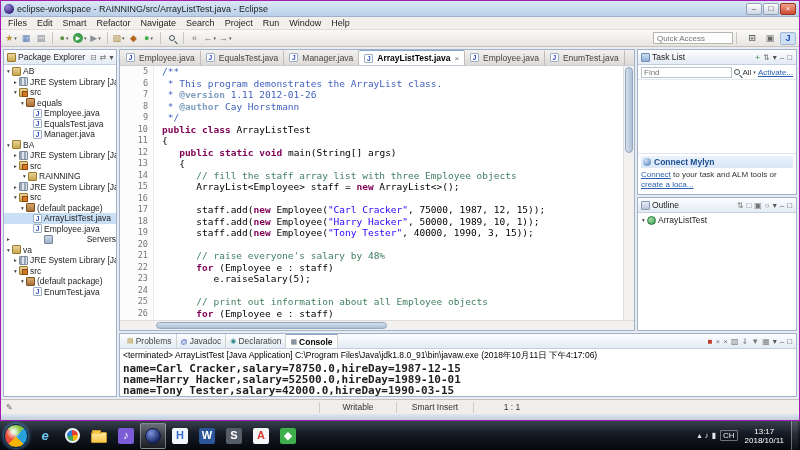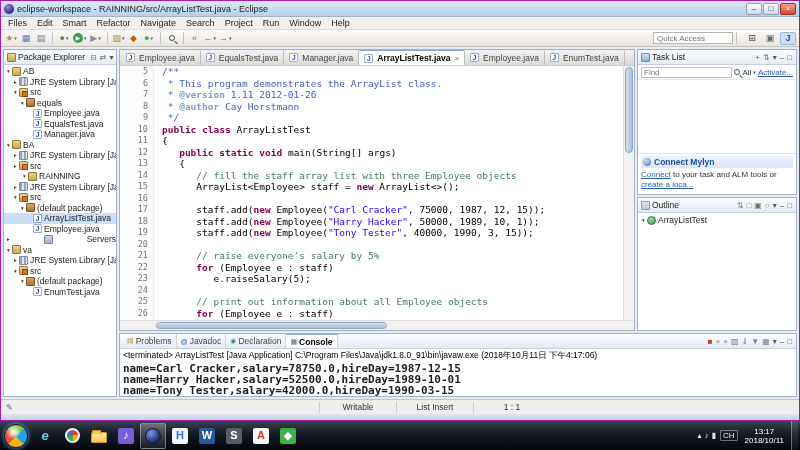--- a/index.html
+++ b/index.html
@@ -385,21 +385,21 @@
                     <div class="crow"><span class="annot"></span><span class="lnum">11</span><span class="ctext"><span class="tok-pl">{</span></span></div>
                     <div class="crow"><span class="annot"></span><span class="lnum">12</span><span class="ctext"><span class="tok-pl">   </span><span class="tok-kw">public</span><span class="tok-pl"> </span><span class="tok-kw">static</span><span class="tok-pl"> </span><span class="tok-kw">void</span><span class="tok-pl"> main(String[] args)</span></span></div>
                     <div class="crow"><span class="annot"></span><span class="lnum">13</span><span class="ctext"><span class="tok-pl">   {</span></span></div>
                     <div class="crow"><span class="annot"></span><span class="lnum">14</span><span class="ctext"><span class="tok-pl">      </span><span class="tok-com">// fill the staff array list with three Employee objects</span></span></div>
                     <div class="crow"><span class="annot"></span><span class="lnum">15</span><span class="ctext"><span class="tok-pl">      ArrayList&lt;Employee&gt; staff = </span><span class="tok-kw">new</span><span class="tok-pl"> ArrayList&lt;&gt;();</span></span></div>
                     <div class="crow"><span class="annot"></span><span class="lnum">16</span><span class="ctext"></span></div>
                     <div class="crow"><span class="annot"></span><span class="lnum">17</span><span class="ctext"><span class="tok-pl">      staff.add(</span><span class="tok-kw">new</span><span class="tok-pl"> Employee(</span><span class="tok-str">"Carl Cracker"</span><span class="tok-pl">, 75000, 1987, 12, 15));</span></span></div>
                     <div class="crow"><span class="annot"></span><span class="lnum">18</span><span class="ctext"><span class="tok-pl">      staff.add(</span><span class="tok-kw">new</span><span class="tok-pl"> Employee(</span><span class="tok-str">"Harry Hacker"</span><span class="tok-pl">, 50000, 1989, 10, 1));</span></span></div>
                     <div class="crow"><span class="annot"></span><span class="lnum">19</span><span class="ctext"><span class="tok-pl">      staff.add(</span><span class="tok-kw">new</span><span class="tok-pl"> Employee(</span><span class="tok-str">"Tony Tester"</span><span class="tok-pl">, 40000, 1990, 3, 15));</span></span></div>
                     <div class="crow"><span class="annot"></span><span class="lnum">20</span><span class="ctext"></span></div>
-                    <div class="crow"><span class="annot"></span><span class="lnum">21</span><span class="ctext"><span class="tok-pl">      </span><span class="tok-com">// raise everyone's salary by 5%</span></span></div>
+                    <div class="crow"><span class="annot"></span><span class="lnum">21</span><span class="ctext"><span class="tok-pl">      </span><span class="tok-com">// raise everyone's salary by 48%</span></span></div>
                     <div class="crow"><span class="annot"></span><span class="lnum">22</span><span class="ctext"><span class="tok-pl">      </span><span class="tok-kw">for</span><span class="tok-pl"> (Employee e : staff)</span></span></div>
                     <div class="crow"><span class="annot"></span><span class="lnum">23</span><span class="ctext"><span class="tok-pl">         e.raiseSalary(5);</span></span></div>
                     <div class="crow"><span class="annot"></span><span class="lnum">24</span><span class="ctext"></span></div>
                     <div class="crow"><span class="annot"></span><span class="lnum">25</span><span class="ctext"><span class="tok-pl">      </span><span class="tok-com">// print out information about all Employee objects</span></span></div>
                     <div class="crow"><span class="annot"></span><span class="lnum">26</span><span class="ctext"><span class="tok-pl">      </span><span class="tok-kw">for</span><span class="tok-pl"> (Employee e : staff)</span></span></div>
                     <div class="crow"><span class="annot"></span><span class="lnum">27</span><span class="ctext"><span class="tok-pl">         System.out.println(</span><span class="tok-str">"name="</span><span class="tok-pl"> + e.getName() + </span><span class="tok-str">",salary="</span><span class="tok-pl"> + e.getSalary() + </span></span></div>
                   </div>
               </div>
               <div class="vscroll">
                 <div class="vthumb"></div>
@@ -509,21 +509,21 @@
       </div>
     </div>
 
     <div class="statusbar">
       <span class="sb-left">
         <span class="picon">✎</span>
       </span>
       <span class="sb-sep"></span>
       <span class="sb-cell">Writable</span>
       <span class="sb-sep"></span>
-      <span class="sb-cell">List Insert</span>
+      <span class="sb-cell">Smart Insert</span>
       <span class="sb-sep"></span>
       <span class="sb-cell">1 : 1</span>
       <span class="spacer"></span>
     </div>
     <div class="winframe"></div>
   </div>
 
   <div class="taskbar">
     <div class="orb"></div>
     <div style="display:flex;gap:1px">

